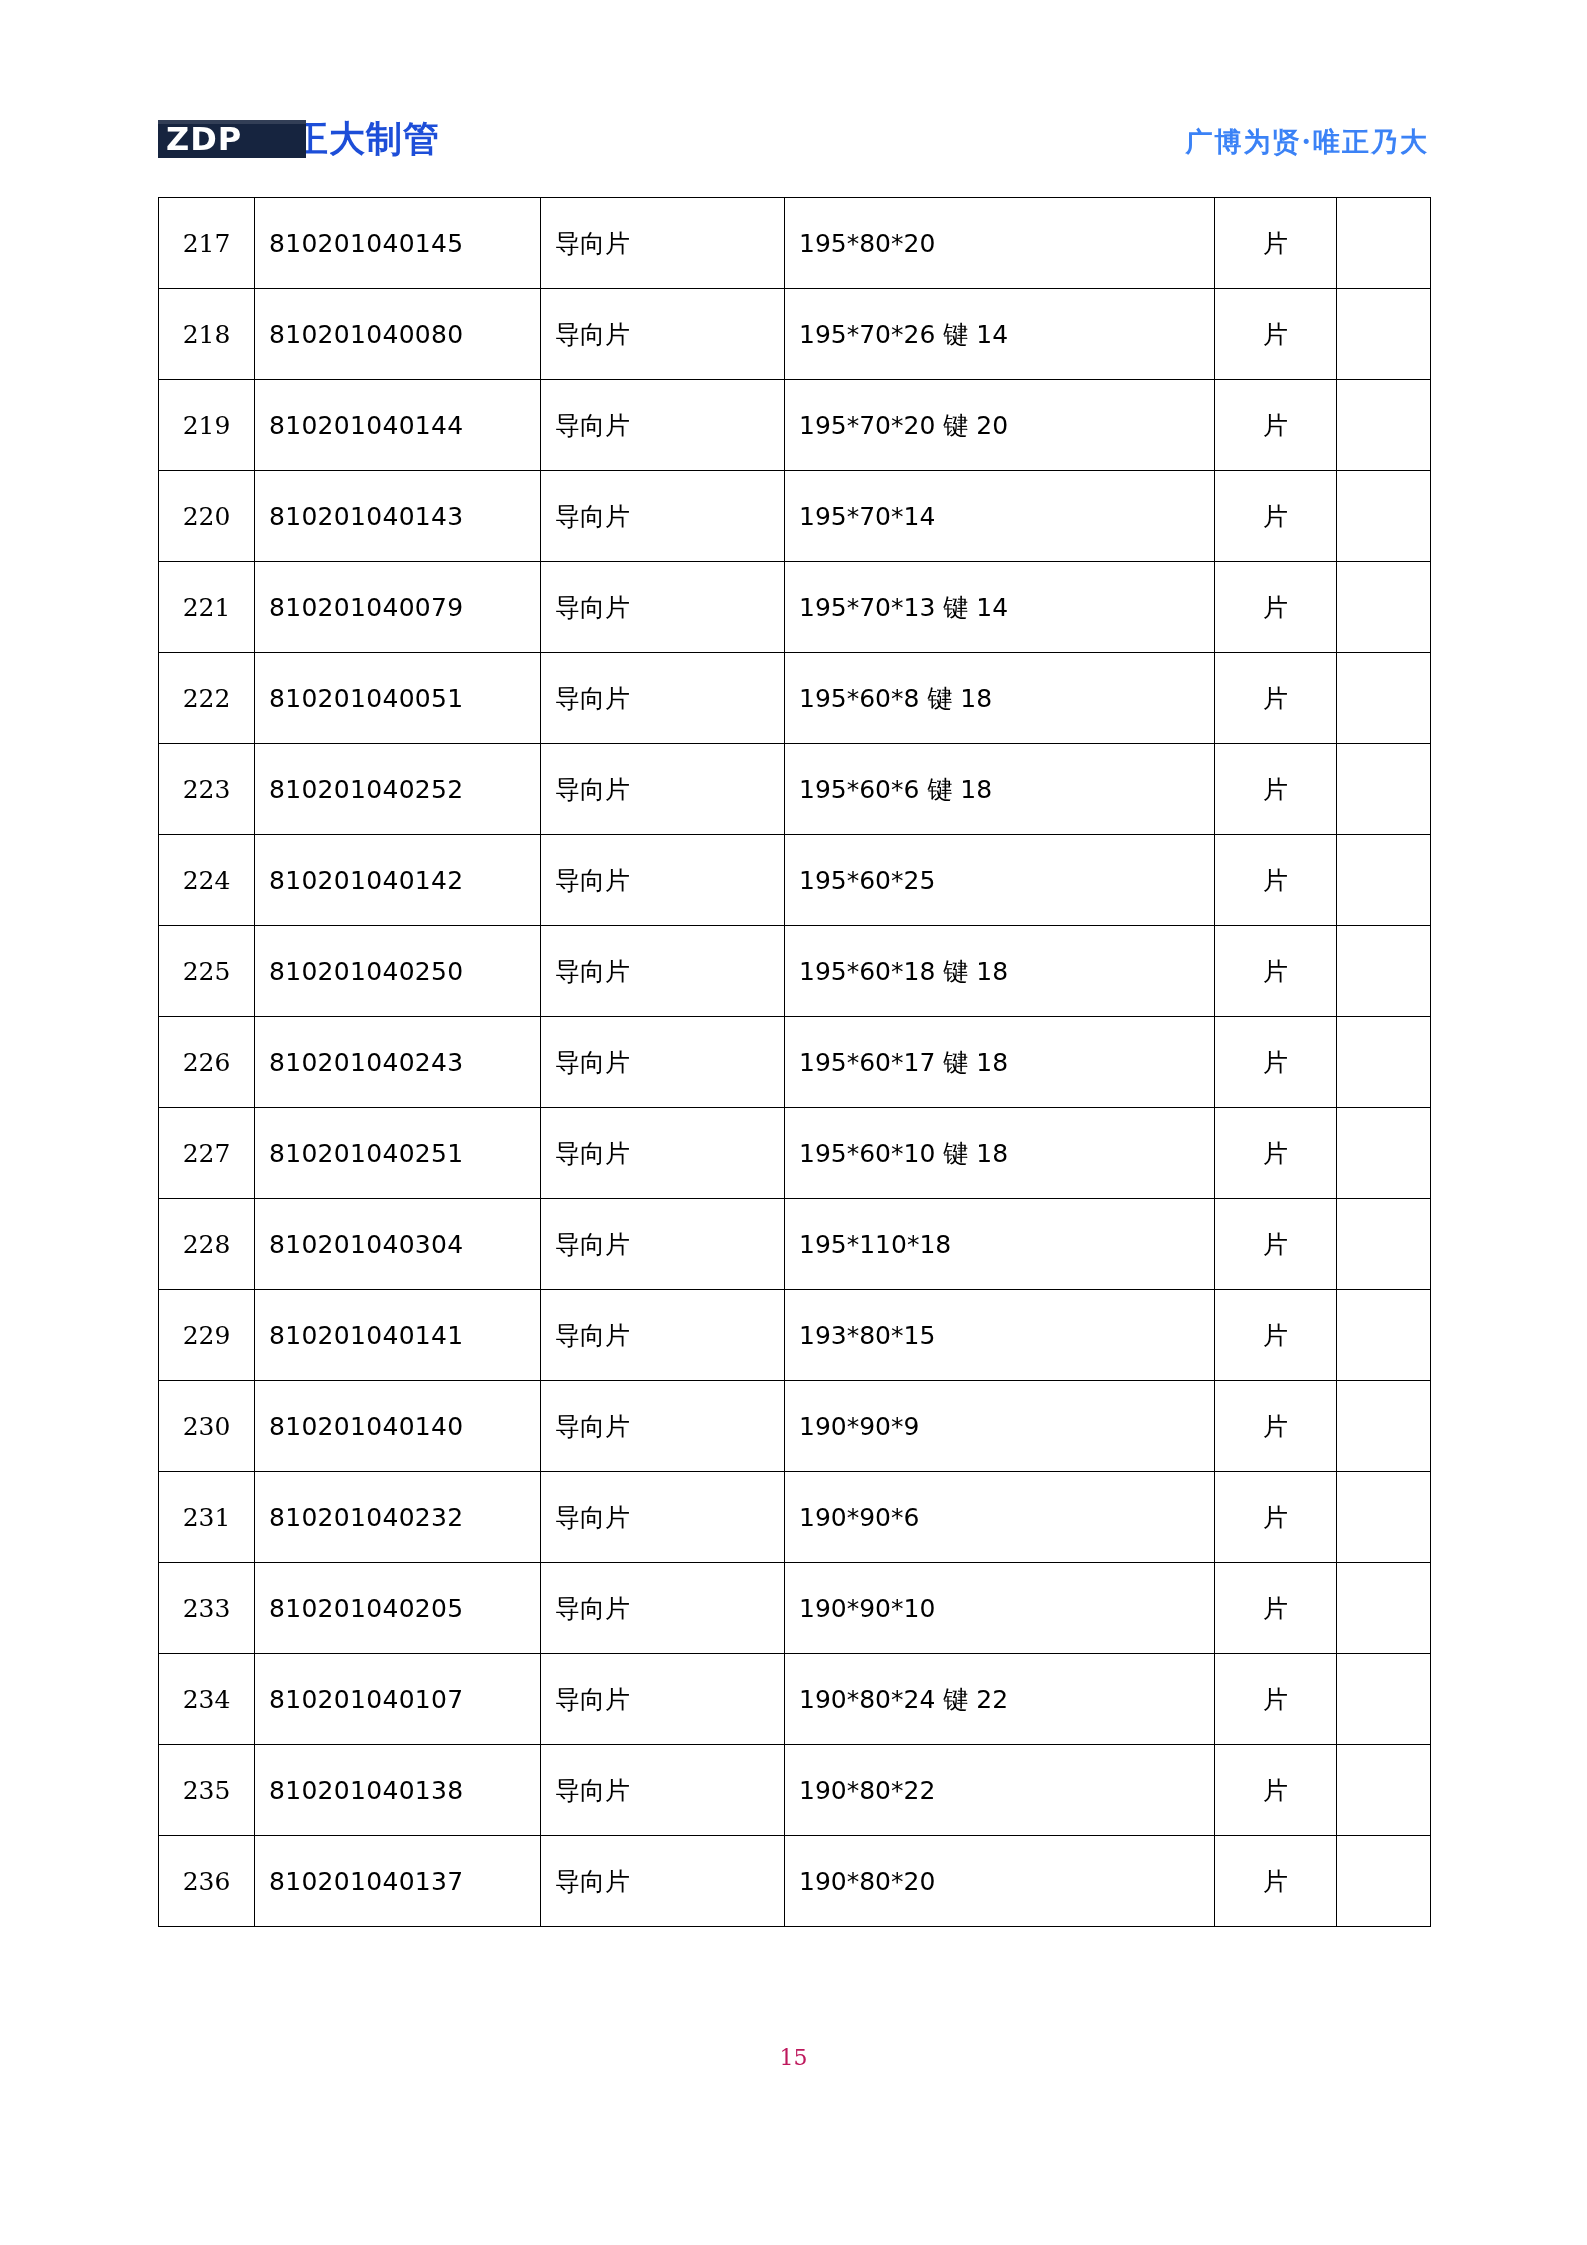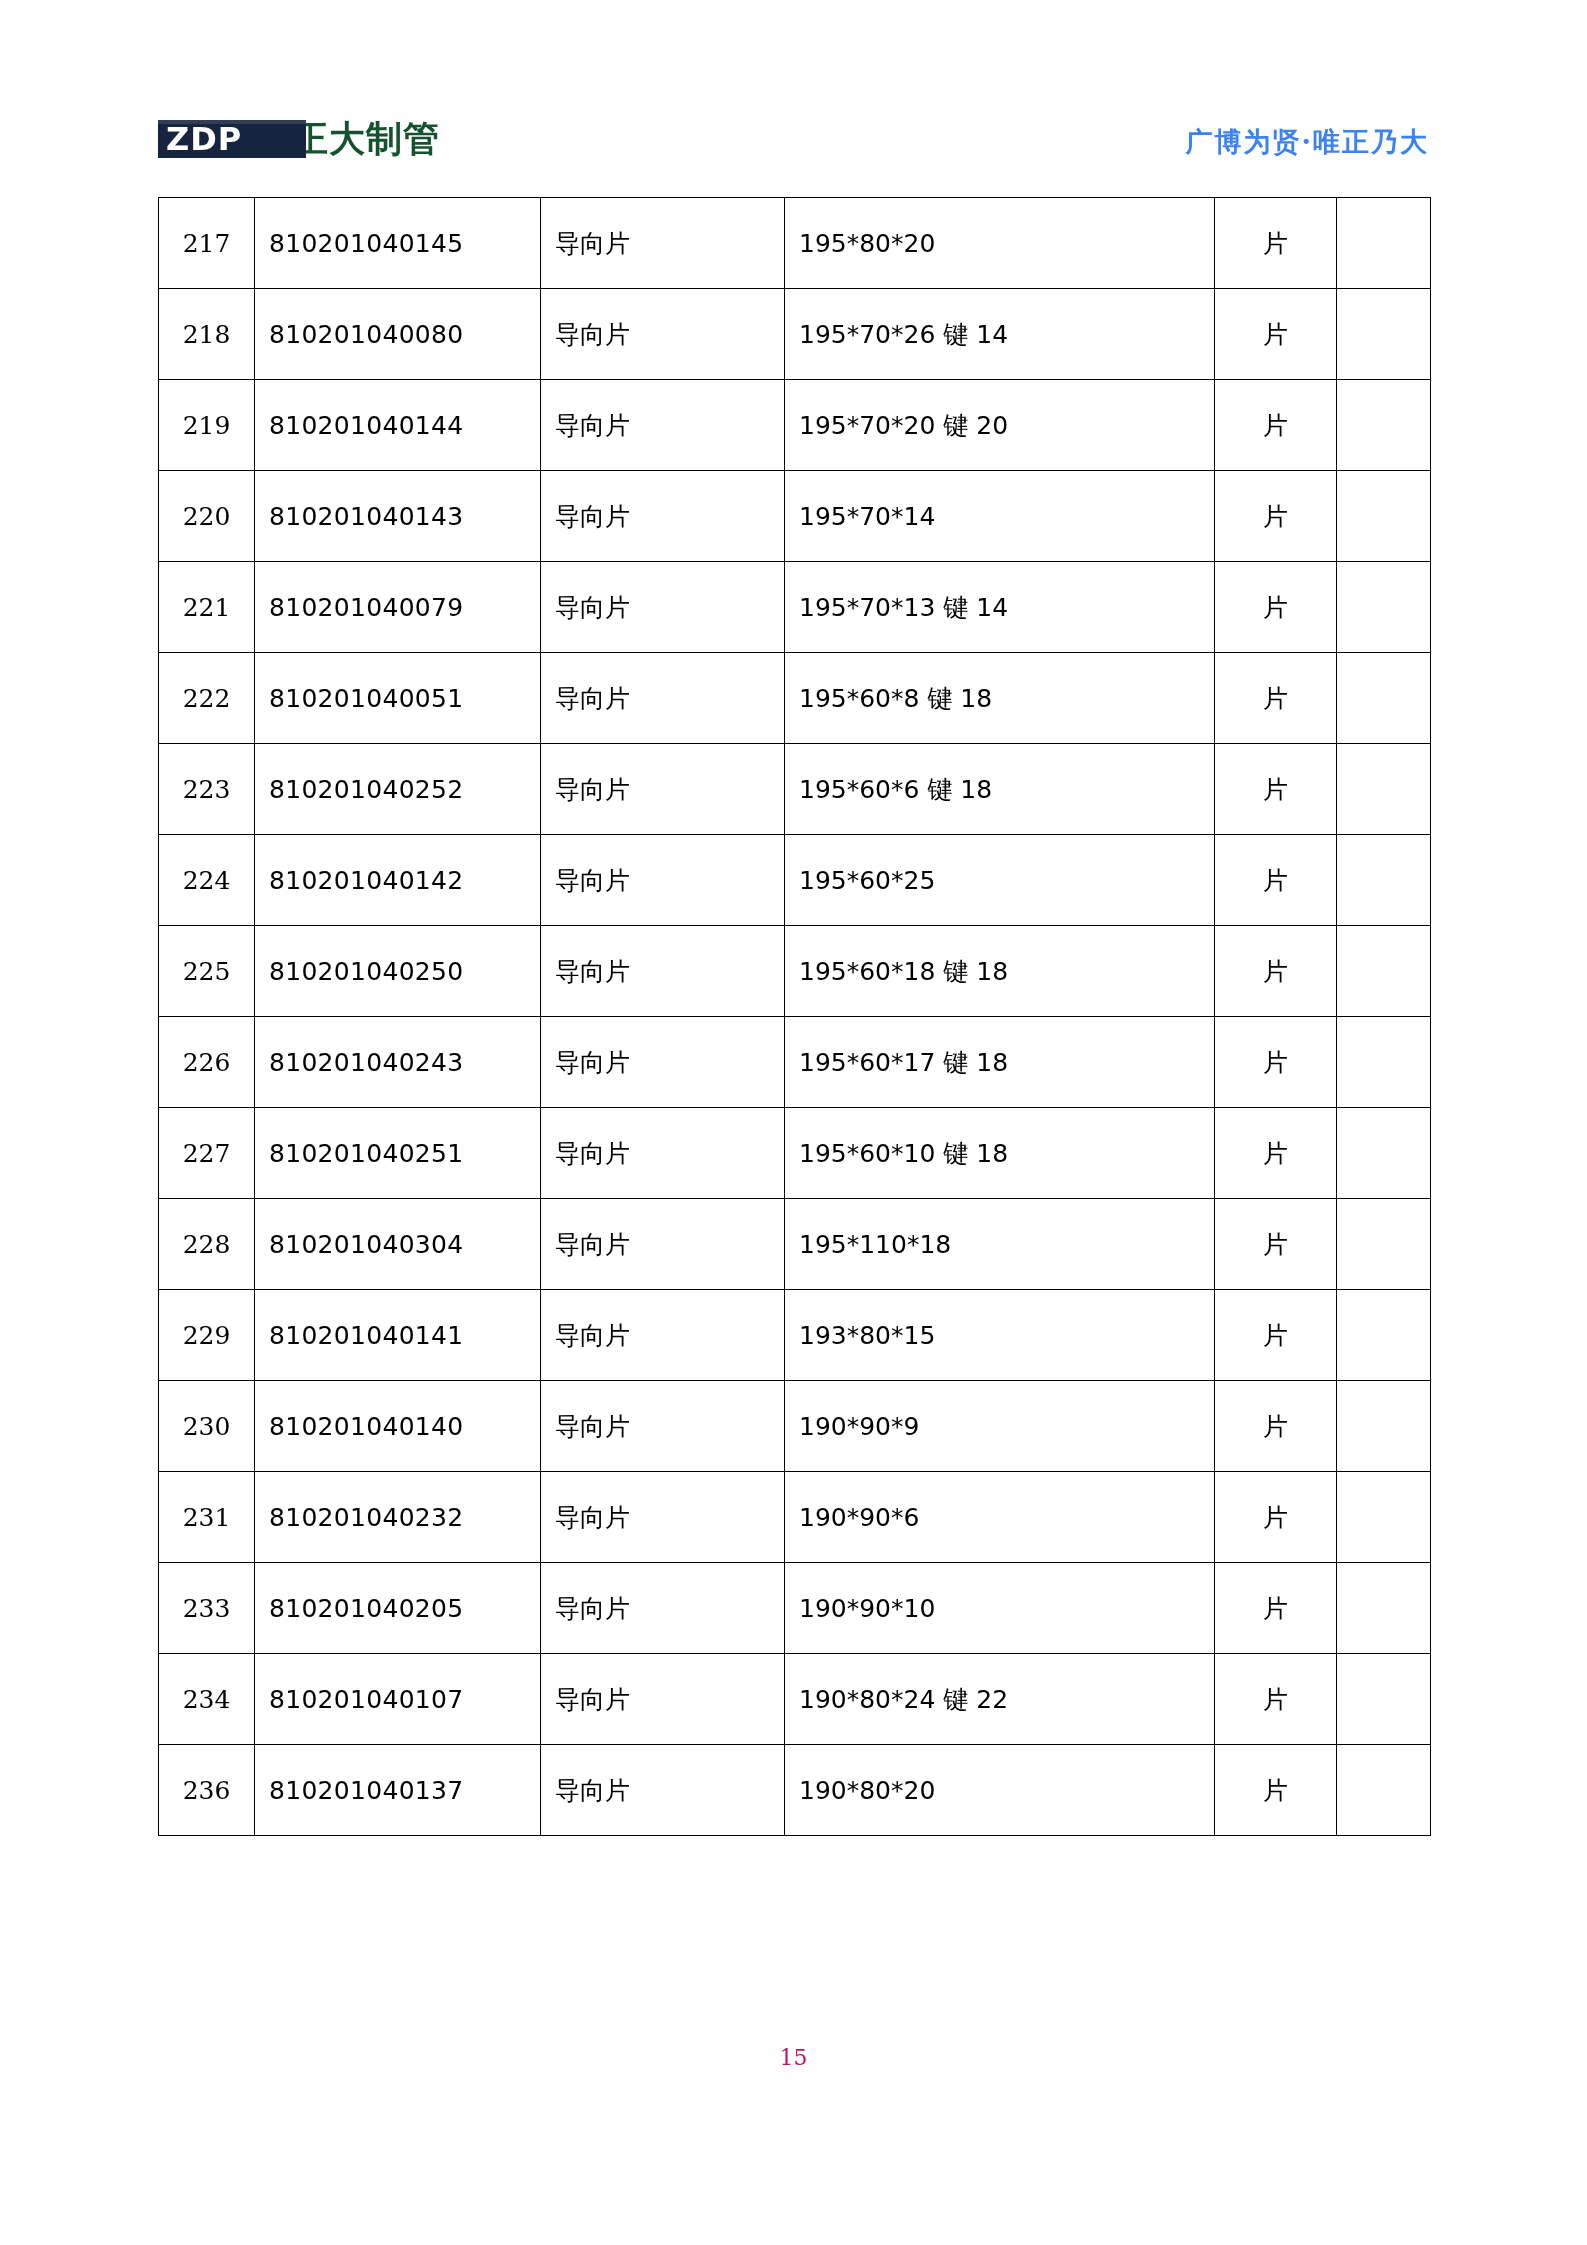--- a/index.html
+++ b/index.html
@@ -42,21 +42,21 @@
     position: relative;
     width: 124px;
     height: 42px;
   }
   .logo-mark svg { display: block; }
   .logo-text {
     font-family: "DejaVu Sans", sans-serif;
     font-weight: bold;
     font-size: 36px;
     letter-spacing: 1px;
-    color: #14532d;
+    color: #1d4ed8;
     line-height: 42px;
   }
   .slogan {
     position: absolute;
     right: 0;
     top: 6px;
     font-family: "DejaVu Serif", serif;
     font-weight: bold;
     font-size: 27px;
     color: #3b82f6;
@@ -296,20 +296,28 @@
 
         <tr>
           <td class="c-idx">234</td>
           <td class="c-code">810201040107</td>
           <td class="c-name">导向片</td>
           <td class="c-spec">190*80*24 键 22</td>
           <td class="c-unit">片</td>
           <td class="c-blank"></td>
         </tr>
 
+        <tr>
+          <td class="c-idx">235</td>
+          <td class="c-code">810201040138</td>
+          <td class="c-name">导向片</td>
+          <td class="c-spec">190*80*22</td>
+          <td class="c-unit">片</td>
+          <td class="c-blank"></td>
+        </tr>
 
         <tr>
           <td class="c-idx">236</td>
           <td class="c-code">810201040137</td>
           <td class="c-name">导向片</td>
           <td class="c-spec">190*80*20</td>
           <td class="c-unit">片</td>
           <td class="c-blank"></td>
         </tr>
 

